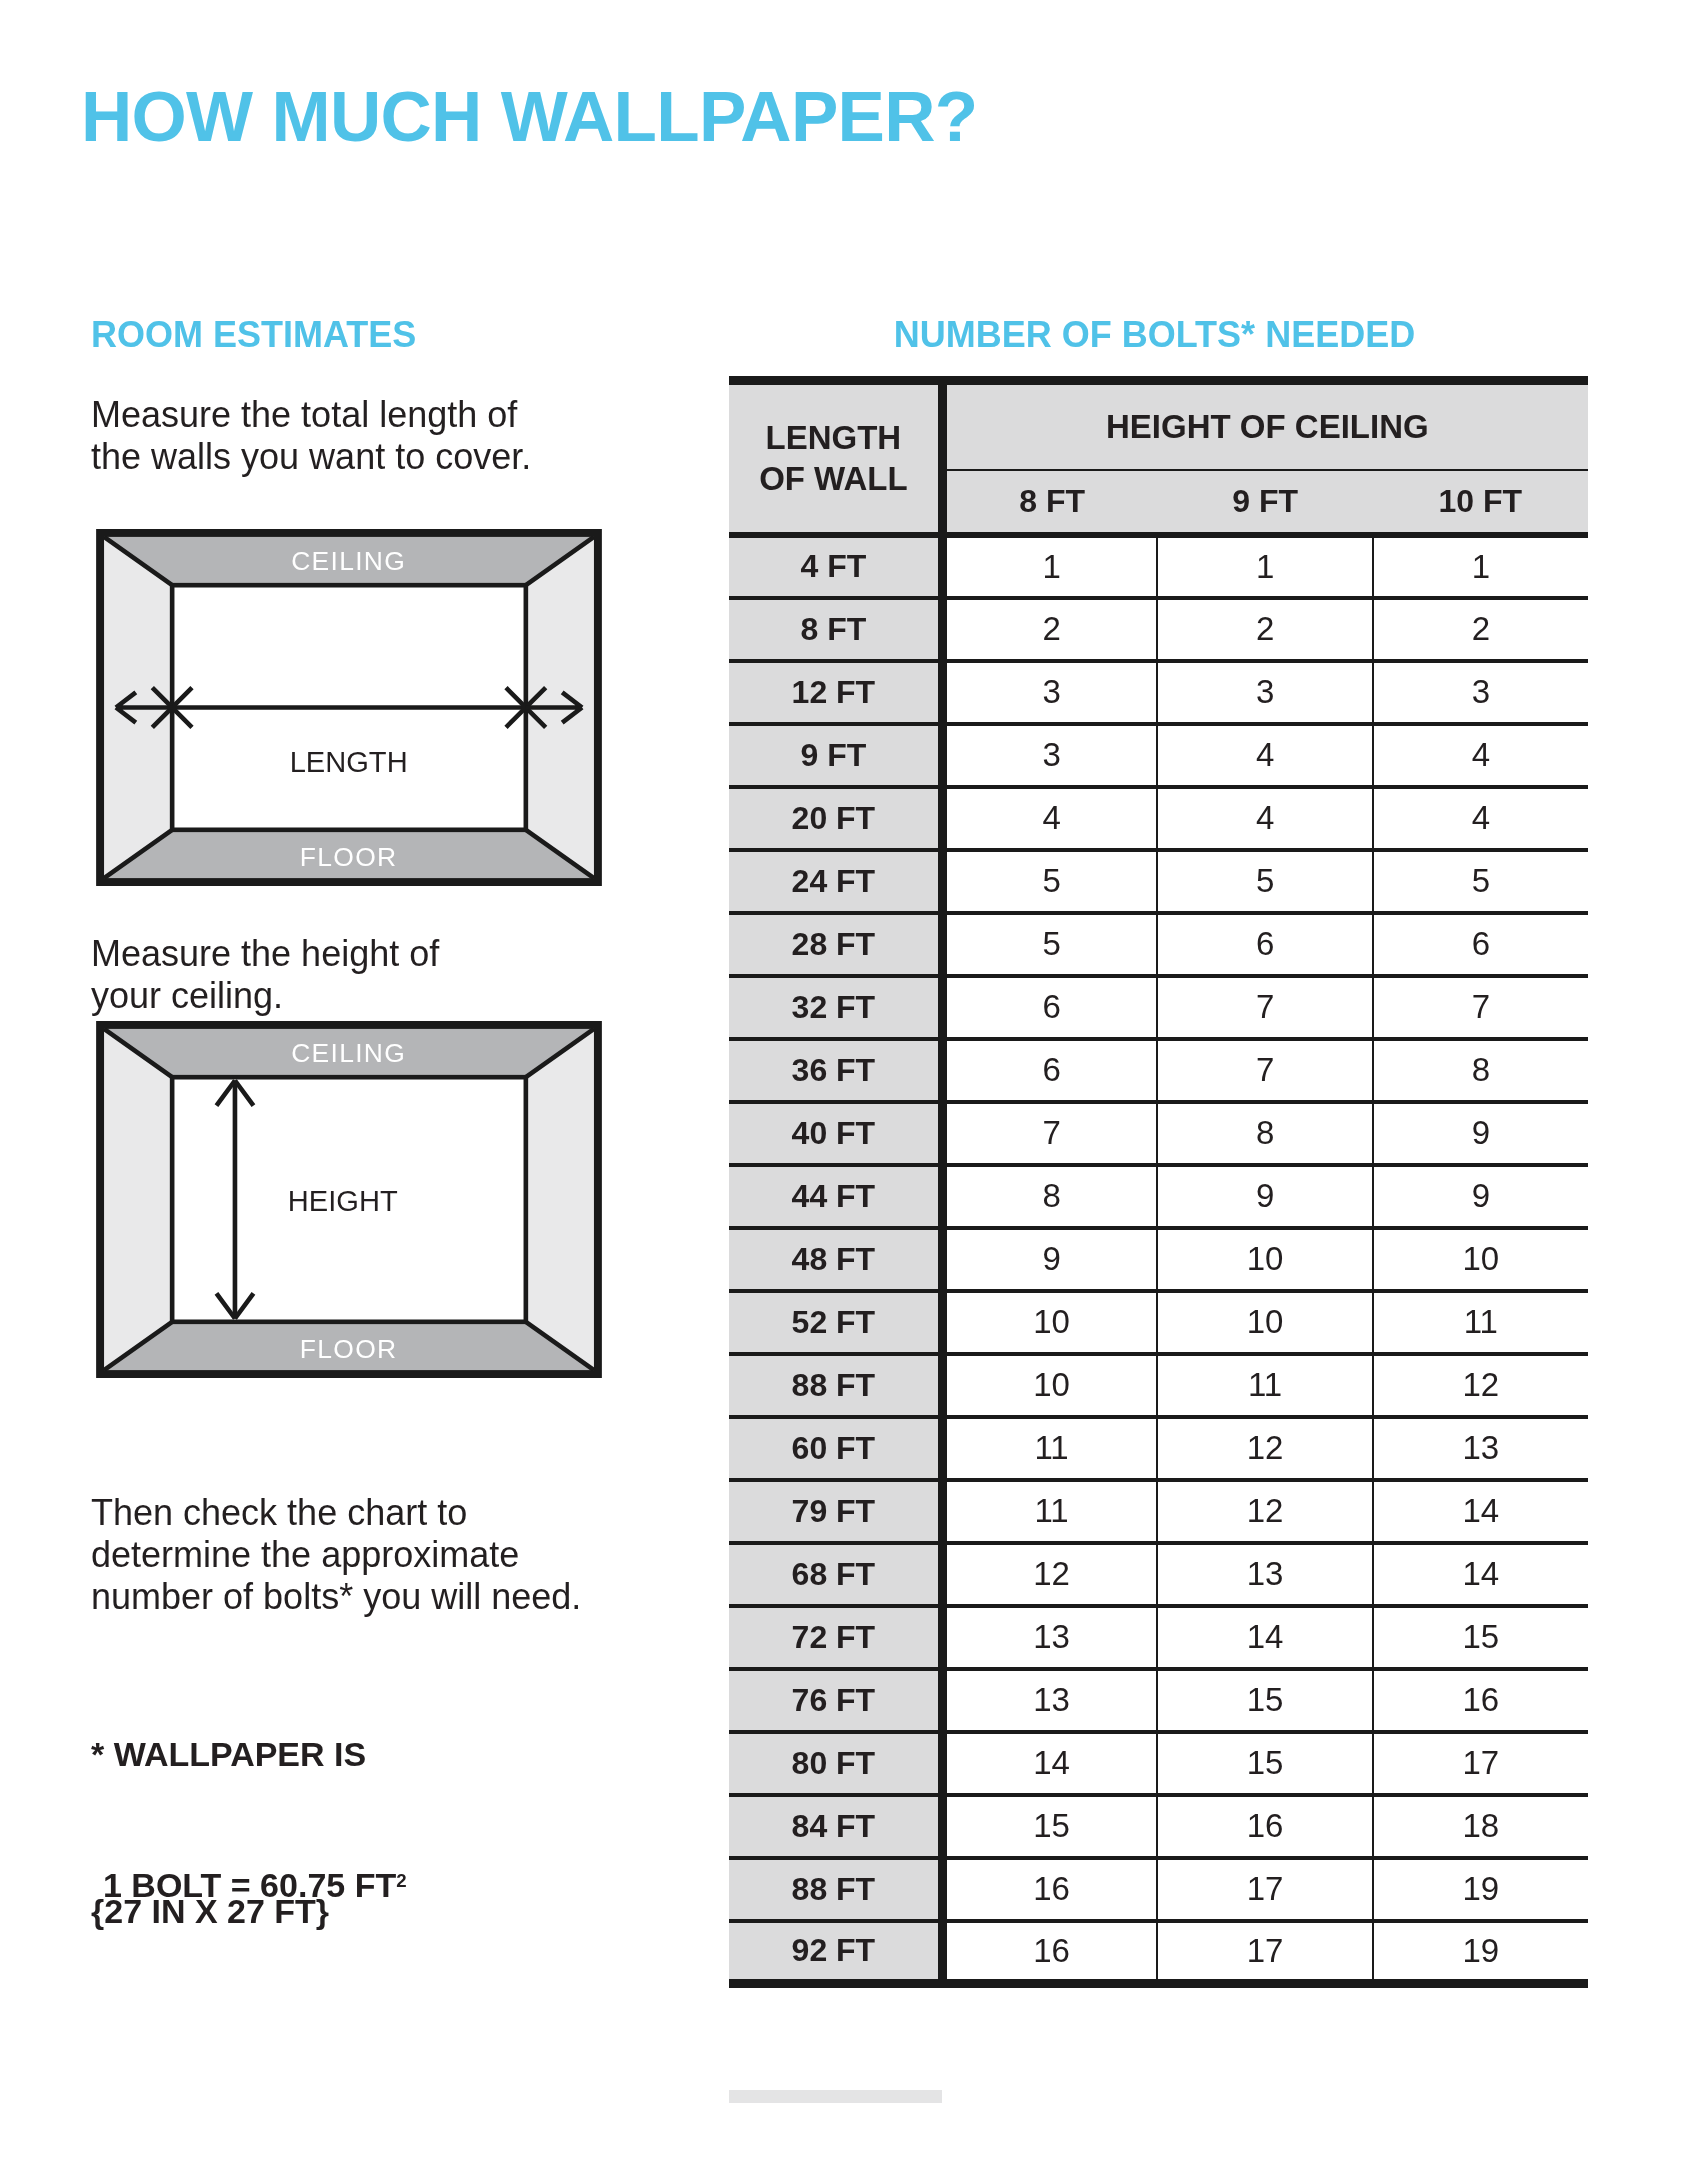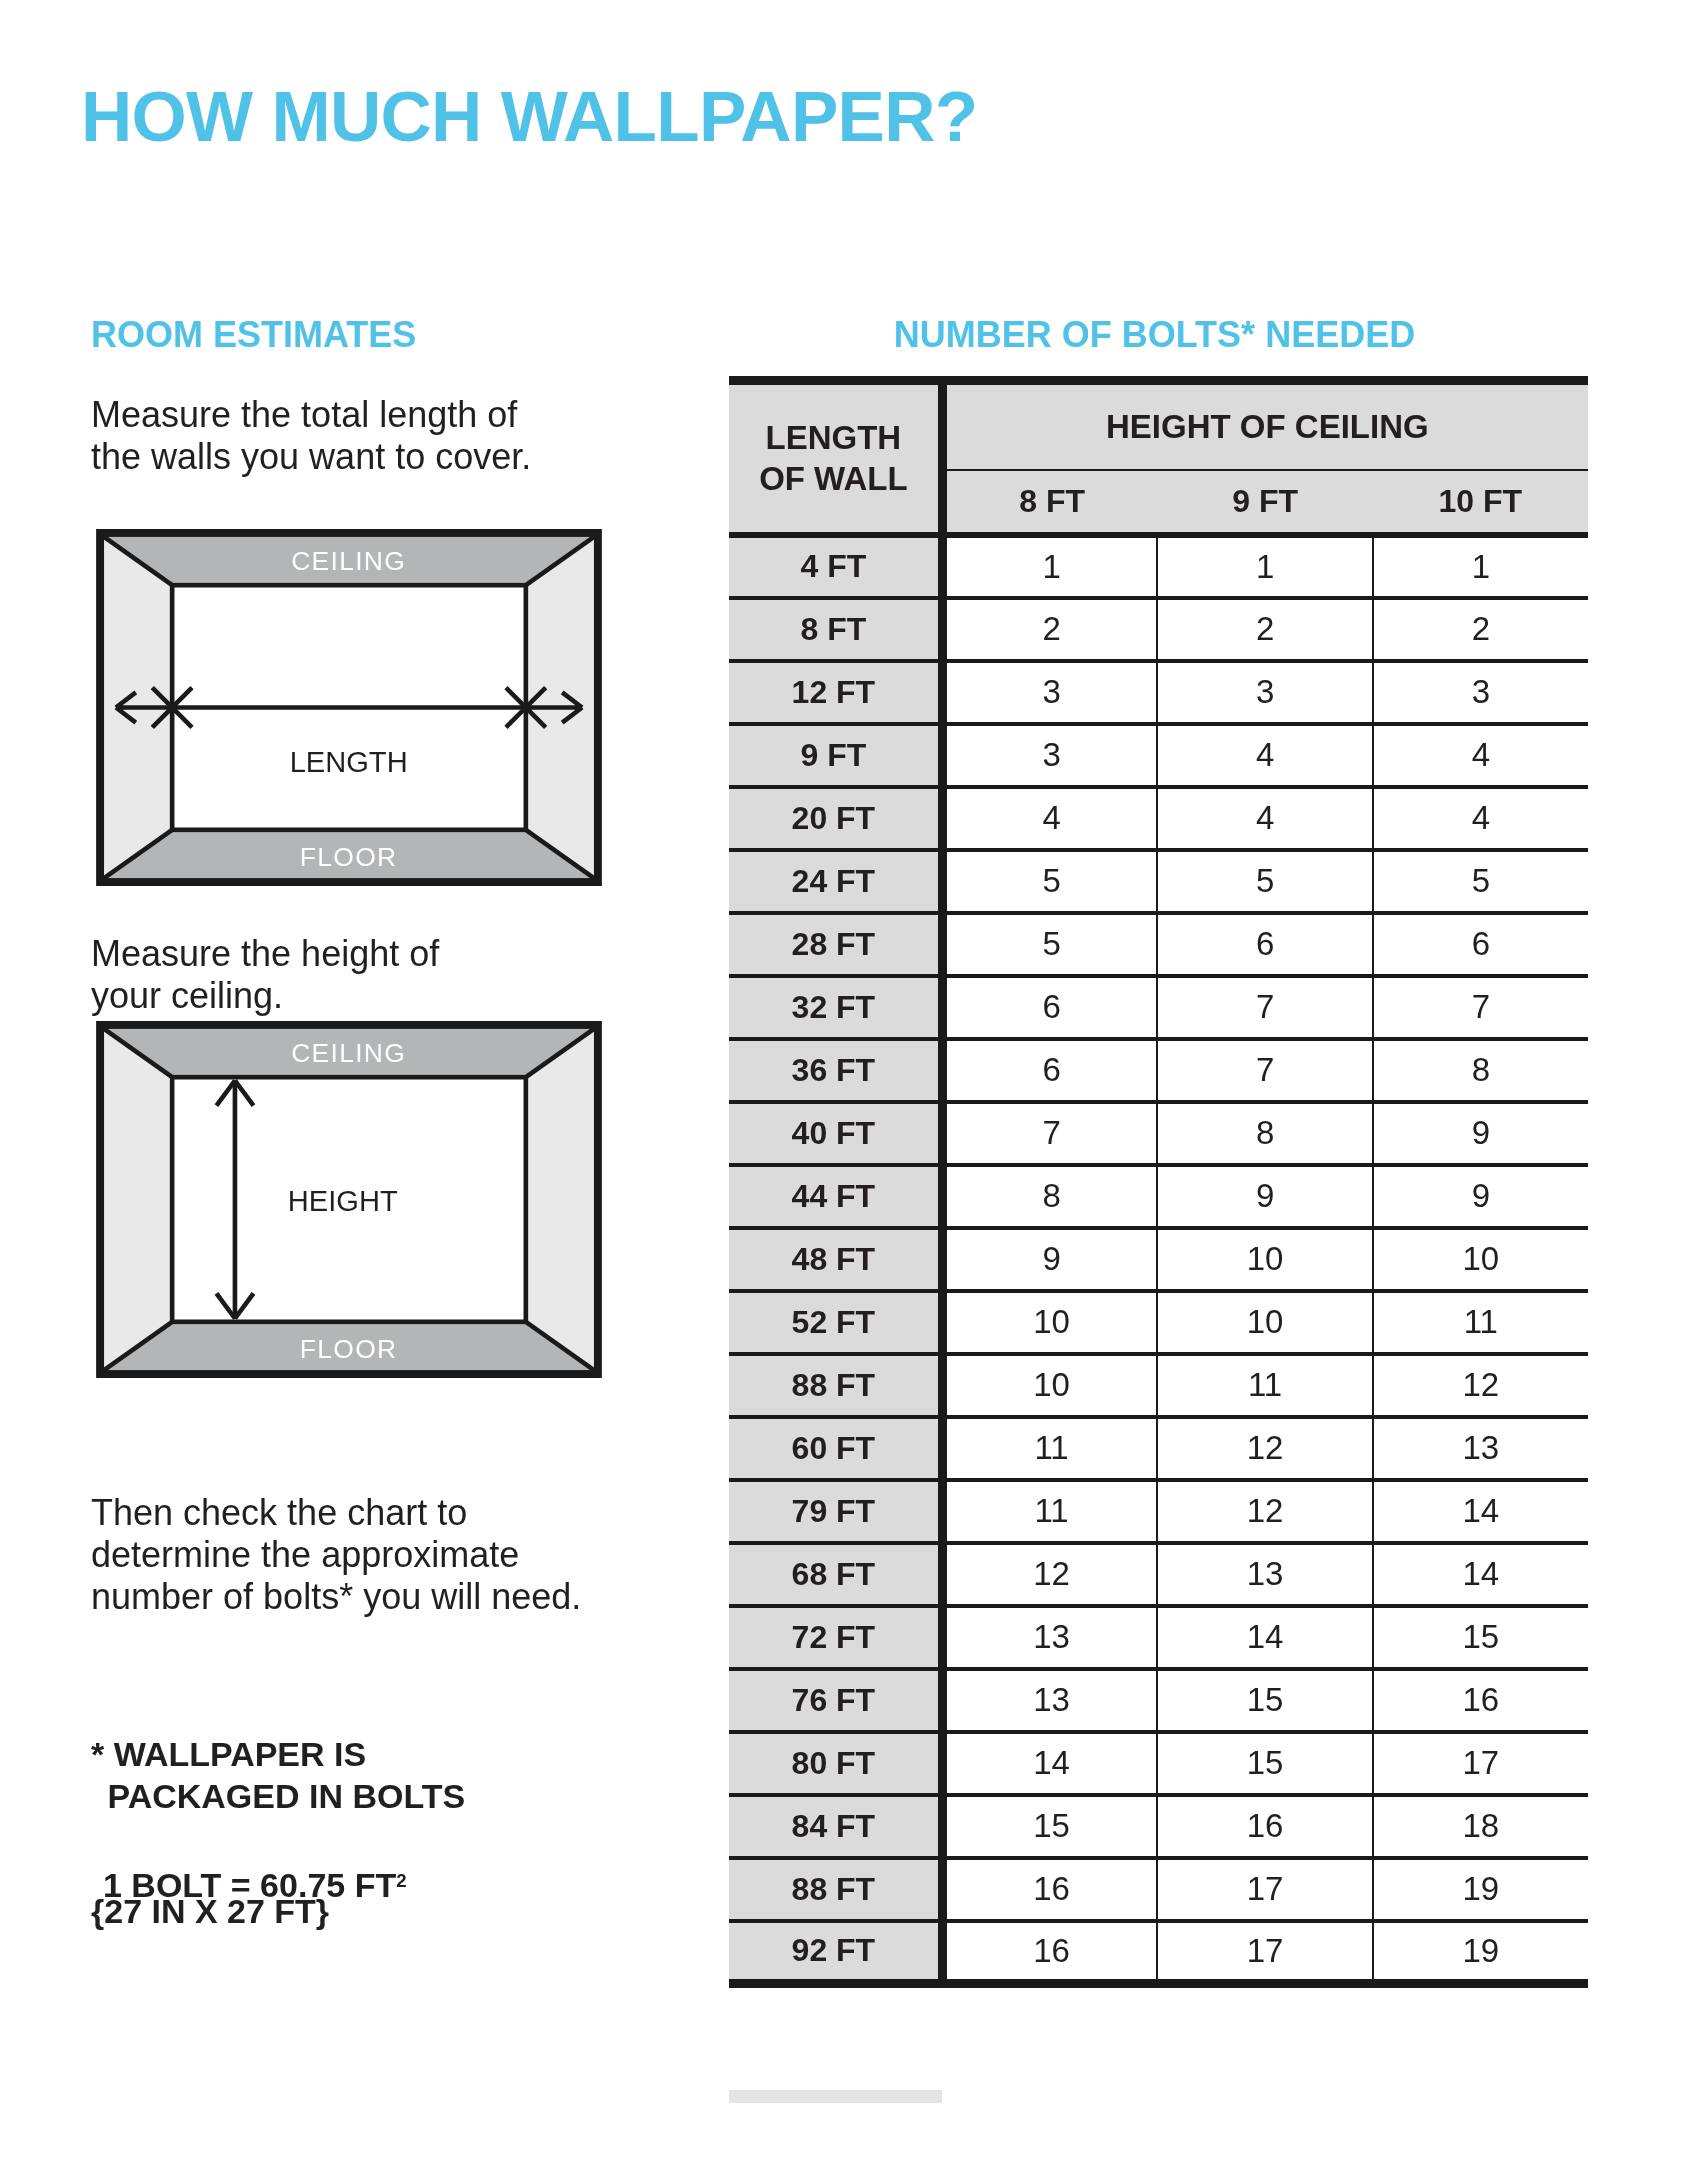--- a/index.html
+++ b/index.html
@@ -214,21 +214,20 @@
   </div>
 
   <div class="abs body-text" id="step3">
     <div>Then check the chart to</div>
     <div>determine the approximate</div>
     <div>number of bolts* you will need.</div>
   </div>
 
   <div class="abs note-text" id="note">
     <div>* WALLPAPER IS</div>
-    <div class="indent">PACKAGED IN BOLTS</div>
   </div>
 
   <div class="abs note-text" id="bolt-line1">
     <span>1 BOLT = 60.75 FT</span><sup>2</sup>
   </div>
   <div class="abs note-text" id="bolt-line2">{27 IN X 27 FT}</div>
 
   <table id="bolt-table">
     <colgroup>
       <col class="c-label">

